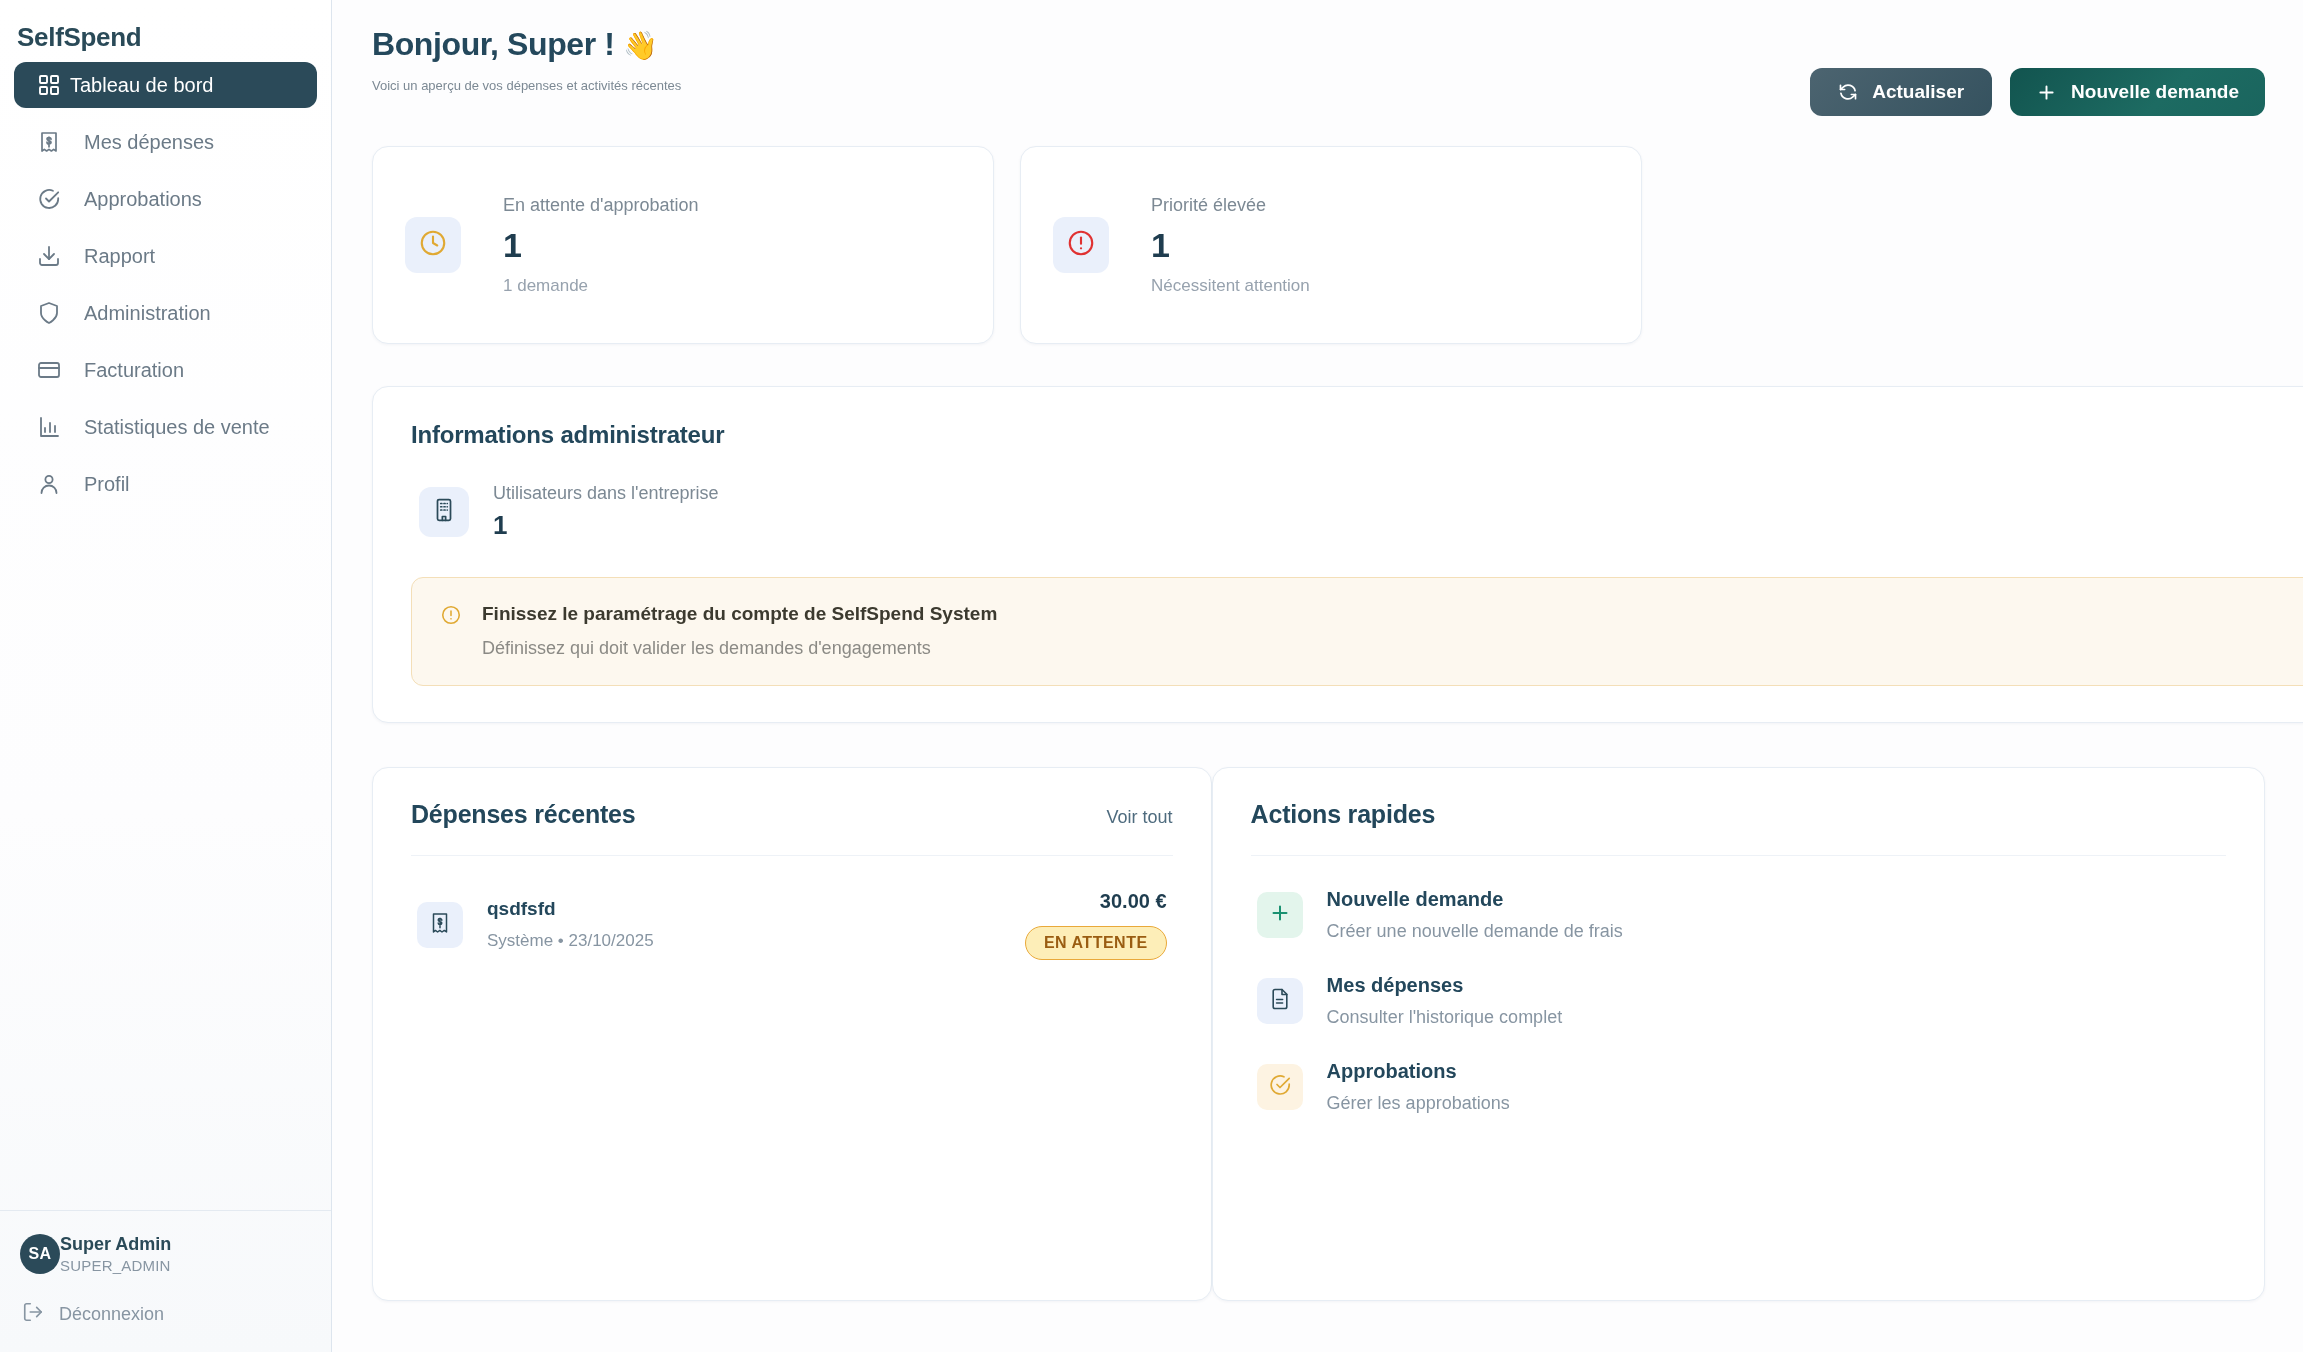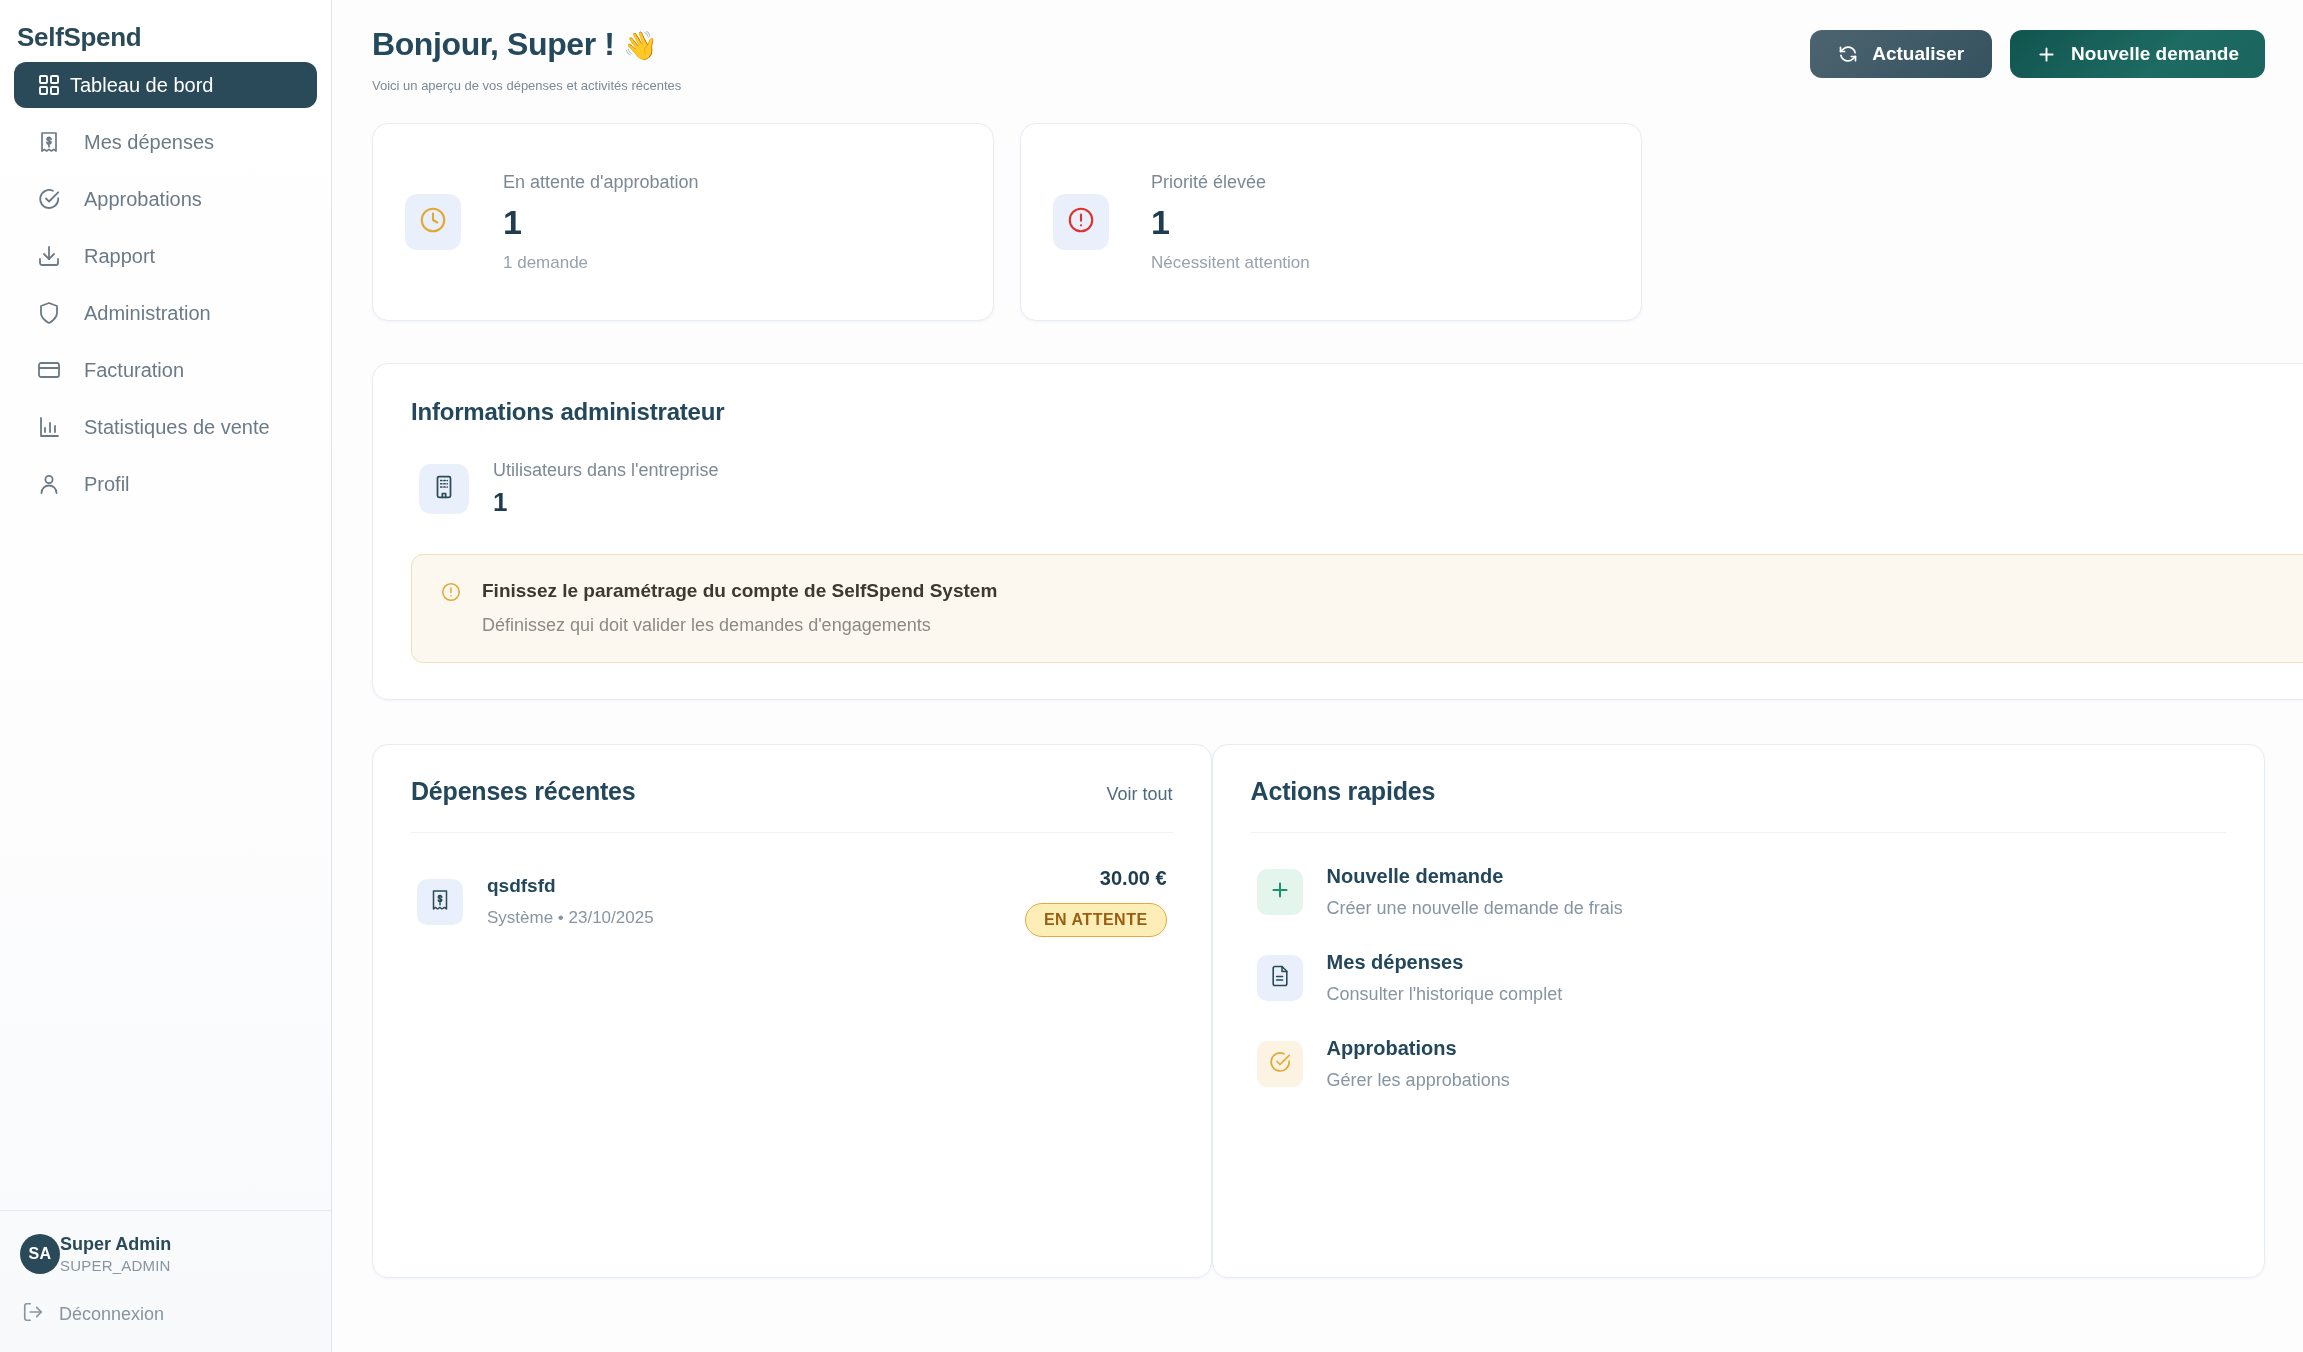--- a/index.html
+++ b/index.html
@@ -179,20 +179,21 @@
     height: 48px;
     padding: 0 28px;
     border-radius: 12px;
     border: none;
     color: #ffffff;
     font-size: 19px;
     font-weight: bold;
     cursor: pointer;
     font-family: "Liberation Sans", sans-serif;
     white-space: nowrap;
+    margin-top: 38px;
   }
 
   .btn-refresh {
     background: linear-gradient(135deg, #4c6470 0%, #35525f 100%);
   }
 
   .btn-new {
     background: linear-gradient(135deg, #12544f 0%, #1d6b62 60%, #1a655e 100%);
     padding: 0 26px;
   }

